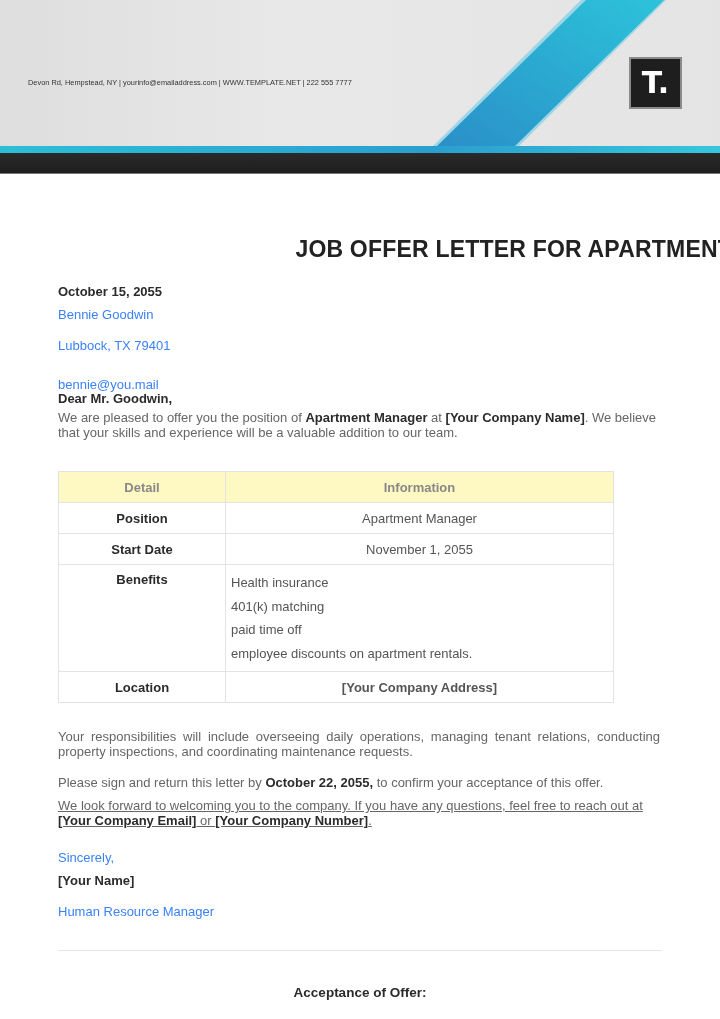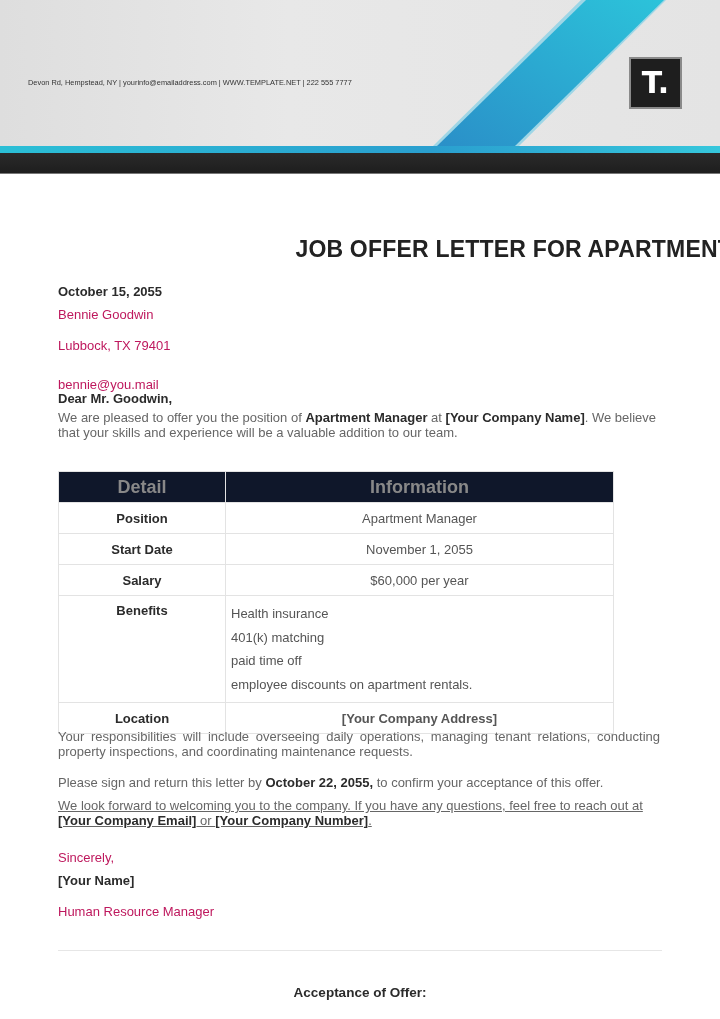--- a/index.html
+++ b/index.html
@@ -14,29 +14,29 @@
   .header-dark { position: absolute; left: 0; top: 153px; width: 720px; height: 21px;
     background: linear-gradient(180deg, #2a2a2a 0%, #1e1e1e 100%); border-bottom: 1px solid #777; }
   .stripe { position: absolute; left: 0; top: 0; width: 720px; height: 147px; }
   .contact { position: absolute; left: 28px; top: 78px; font-size: 7.4px; color: #333; letter-spacing: 0; white-space: nowrap; }
   .logo { position: absolute; left: 629px; top: 57px; width: 53px; height: 52px; background: #1e1e1e;
     border: 2px solid #8a8a8a; display: flex; align-items: center; justify-content: center; }
   .logo span { color: #fff; font-family: "DejaVu Sans", sans-serif; font-weight: bold; font-size: 30px; line-height: 1; }
 
   .title { position: absolute; left: 12px; top: 236px; width: 720px; text-align: right; font-size: 23px; font-weight: bold; color: #222; letter-spacing: 0.2px; }
 
-  .line { position: absolute; left: 58px; font-size: 13px; color: #be185d; white-space: nowrap; }
+  .line { position: absolute; left: 58px; font-size: 13px; color: #3b82f6; white-space: nowrap; }
   .bold { font-weight: bold; color: #2b2b2b; }
   .para { position: absolute; left: 58px; width: 602px; font-size: 13px; line-height: 15px; color: #666; }
   .para b { color: #2b2b2b; }
   .justify { text-align: justify; text-align-last: left; }
 
   table.info { position: absolute; left: 58px; top: 471px; width: 556px; border-collapse: collapse; font-size: 13px; }
   table.info td, table.info th { border: 1px solid #e3e3e3; }
-  table.info th { background: #0f172a; color: #888; font-weight: bold; height: 31px; font-size: 18px; }
+  table.info th { background: #fef9c3; color: #888; font-weight: bold; height: 31px; font-size: 13px; }
   table.info td { height: 31px; color: #555; }
   table.info td.k { width: 167px; text-align: center; font-weight: bold; color: #2b2b2b; }
   table.info td.v { text-align: center; }
   table.info td.list { text-align: left; padding: 6px 4px 6px 5px; vertical-align: top; line-height: 23.5px; }
   table.info td.ktop { vertical-align: top; padding-top: 7px; }
 
   .divider { position: absolute; left: 58px; top: 950px; width: 604px; height: 1px; background: #e6e6e6; }
   .accept { position: absolute; left: 0; top: 985px; width: 720px; text-align: center; font-size: 13.5px; font-weight: bold; color: #2b2b2b; }
 </style>
 </head>
@@ -82,24 +82,20 @@
   </tr>
   <tr>
     <td class="k">Position</td>
     <td class="v">Apartment Manager</td>
   </tr>
   <tr>
     <td class="k">Start Date</td>
     <td class="v">November 1, 2055</td>
   </tr>
   <tr>
-    <td class="k">Salary</td>
-    <td class="v">$60,000 per year</td>
-  </tr>
-  <tr>
     <td class="k ktop">Benefits</td>
     <td class="list">
       <div>Health insurance</div>
       <div>401(k) matching</div>
       <div>paid time off</div>
       <div>employee discounts on apartment rentals.</div>
     </td>
   </tr>
   <tr>
     <td class="k">Location</td>

